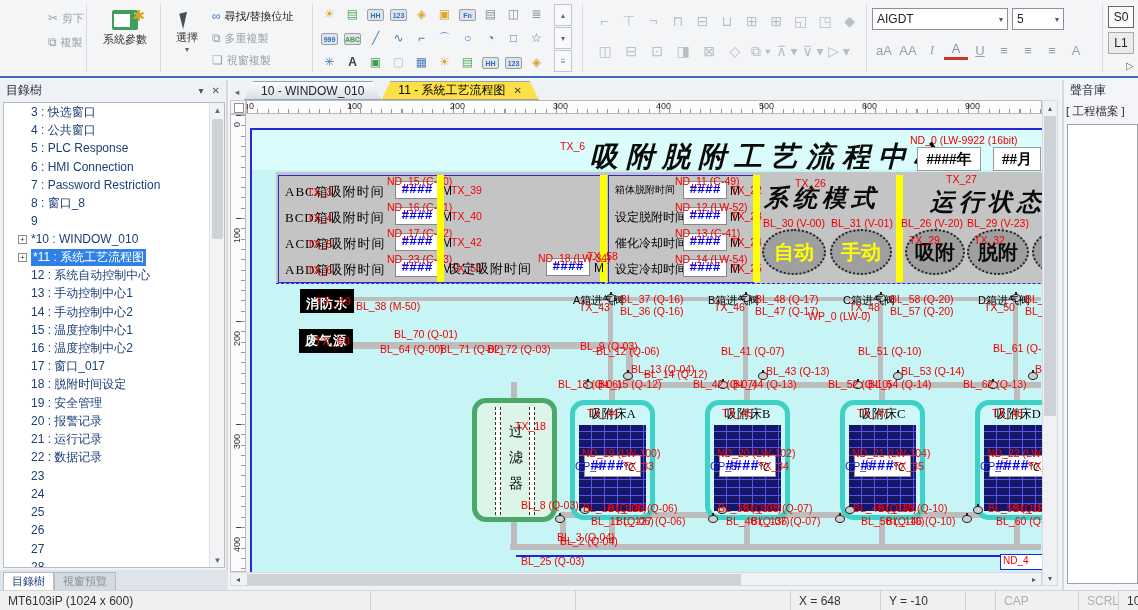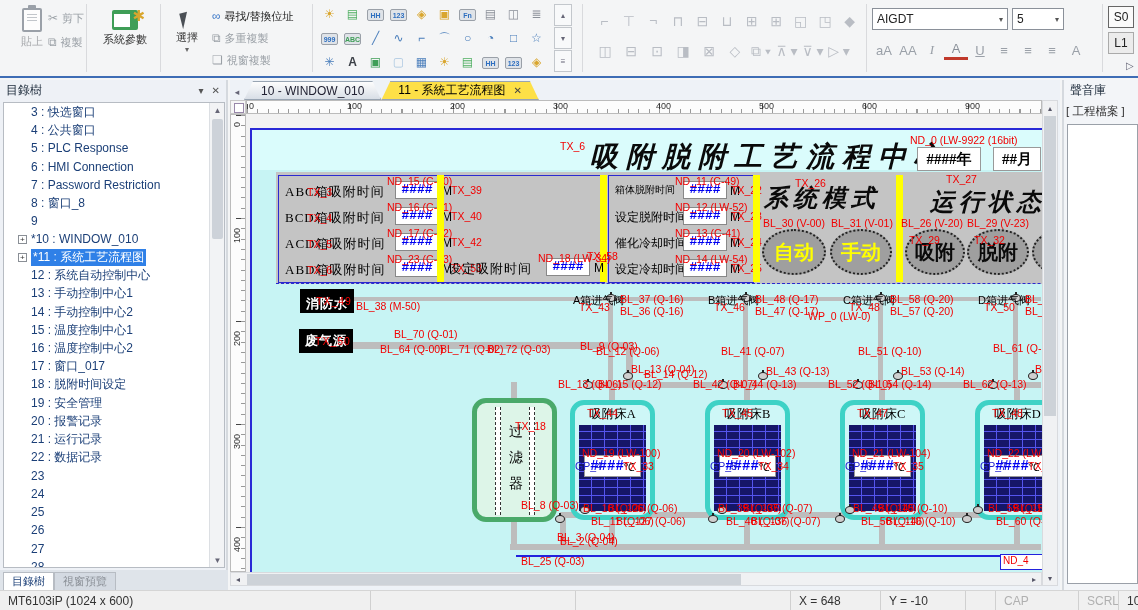--- a/index.html
+++ b/index.html
@@ -145,24 +145,20 @@
 <div class="app">
 
   <div class="ribbon">
     <div class="rsep" style="left:86px"></div>
       <div class="rsep" style="left:160px"></div>
     <div class="rsep" style="left:312px"></div>
       <div class="rsep" style="left:582px"></div>
     <div class="rsep" style="left:866px"></div>
       <div class="rsep" style="left:1102px"></div>
 
-    <div class="bigbtn dis" style="left:6px">
-      <span class="clip"></span>
-      <span class="blab">貼上</span>
-    </div>
     <div class="smallbtn" style="left:48px;top:8px">
       <span class="ig">✂</span>
       <span>剪下</span>
     </div>
     <div class="smallbtn" style="left:48px;top:32px">
       <span class="ig">⧉</span>
       <span>複製</span>
     </div>
 
     <div class="bigbtn" style="left:94px;width:62px">

